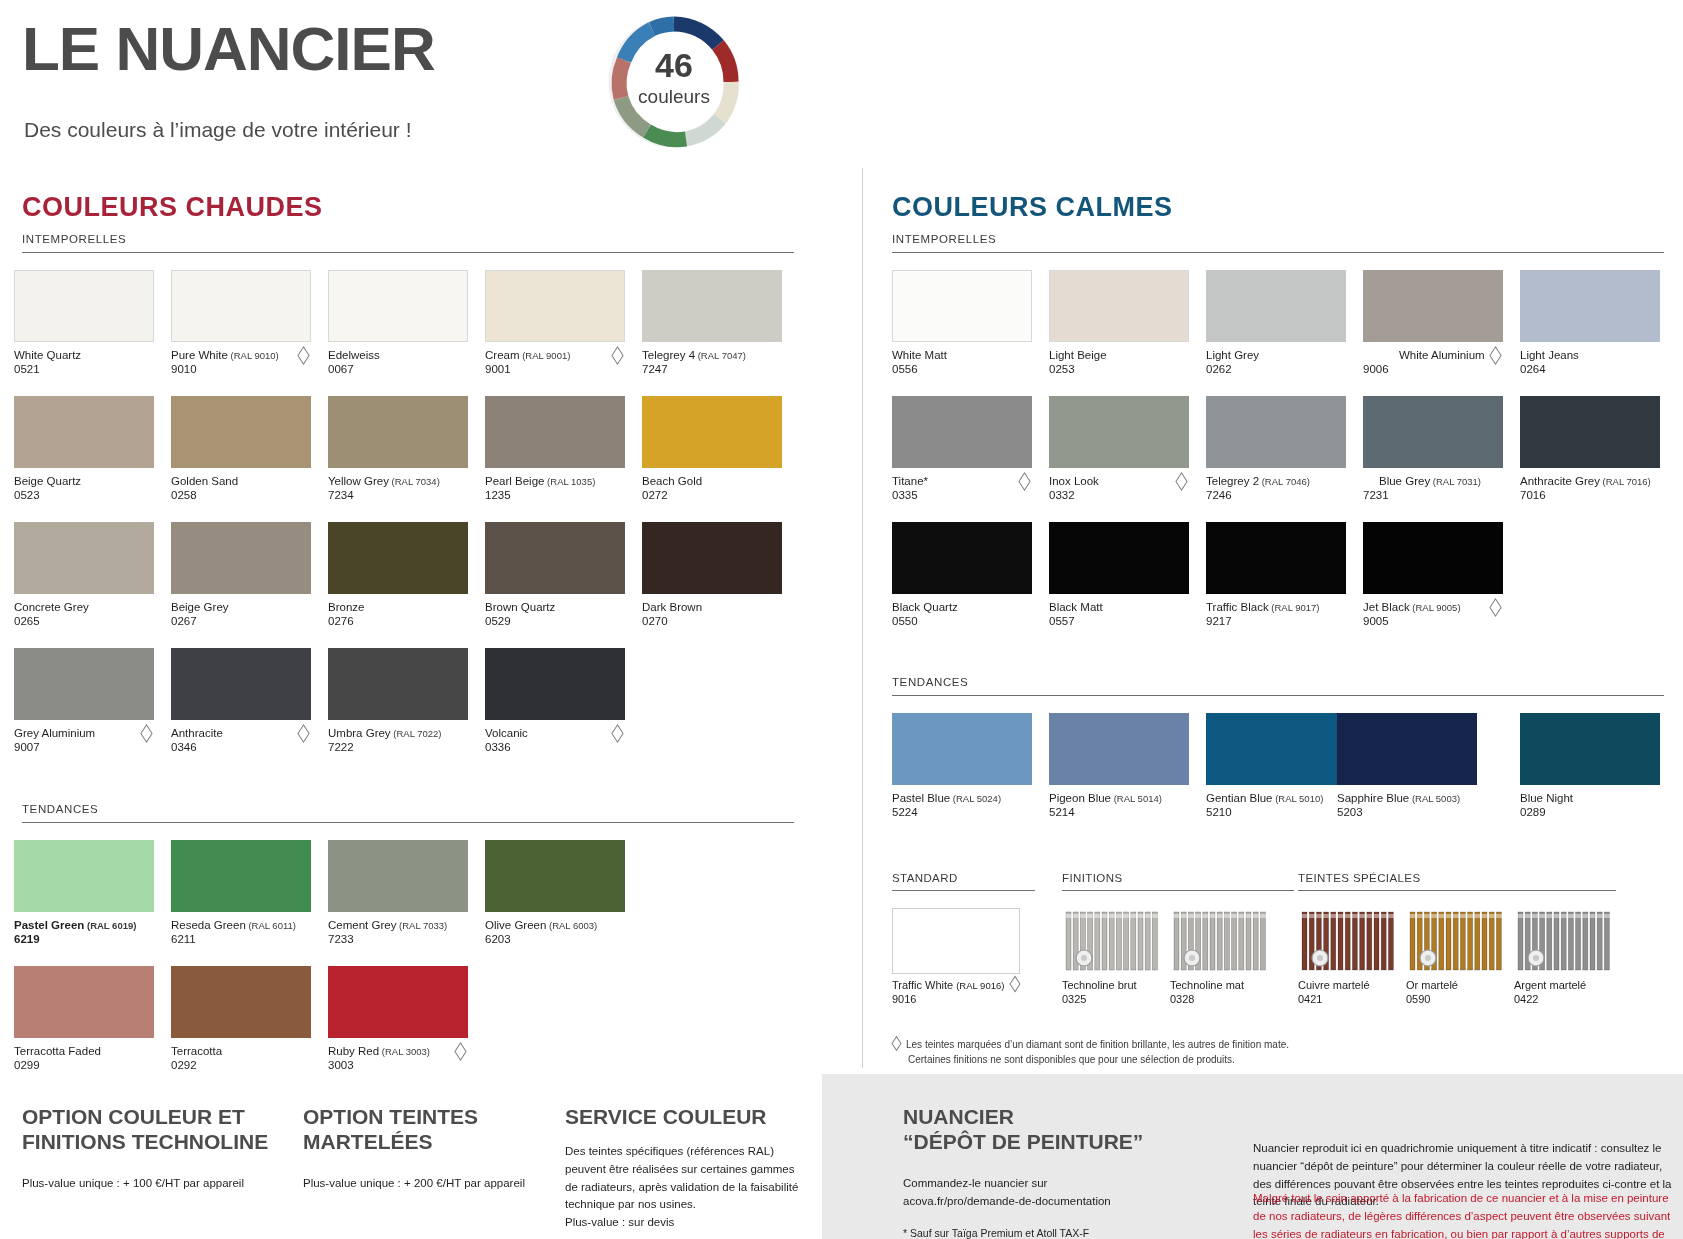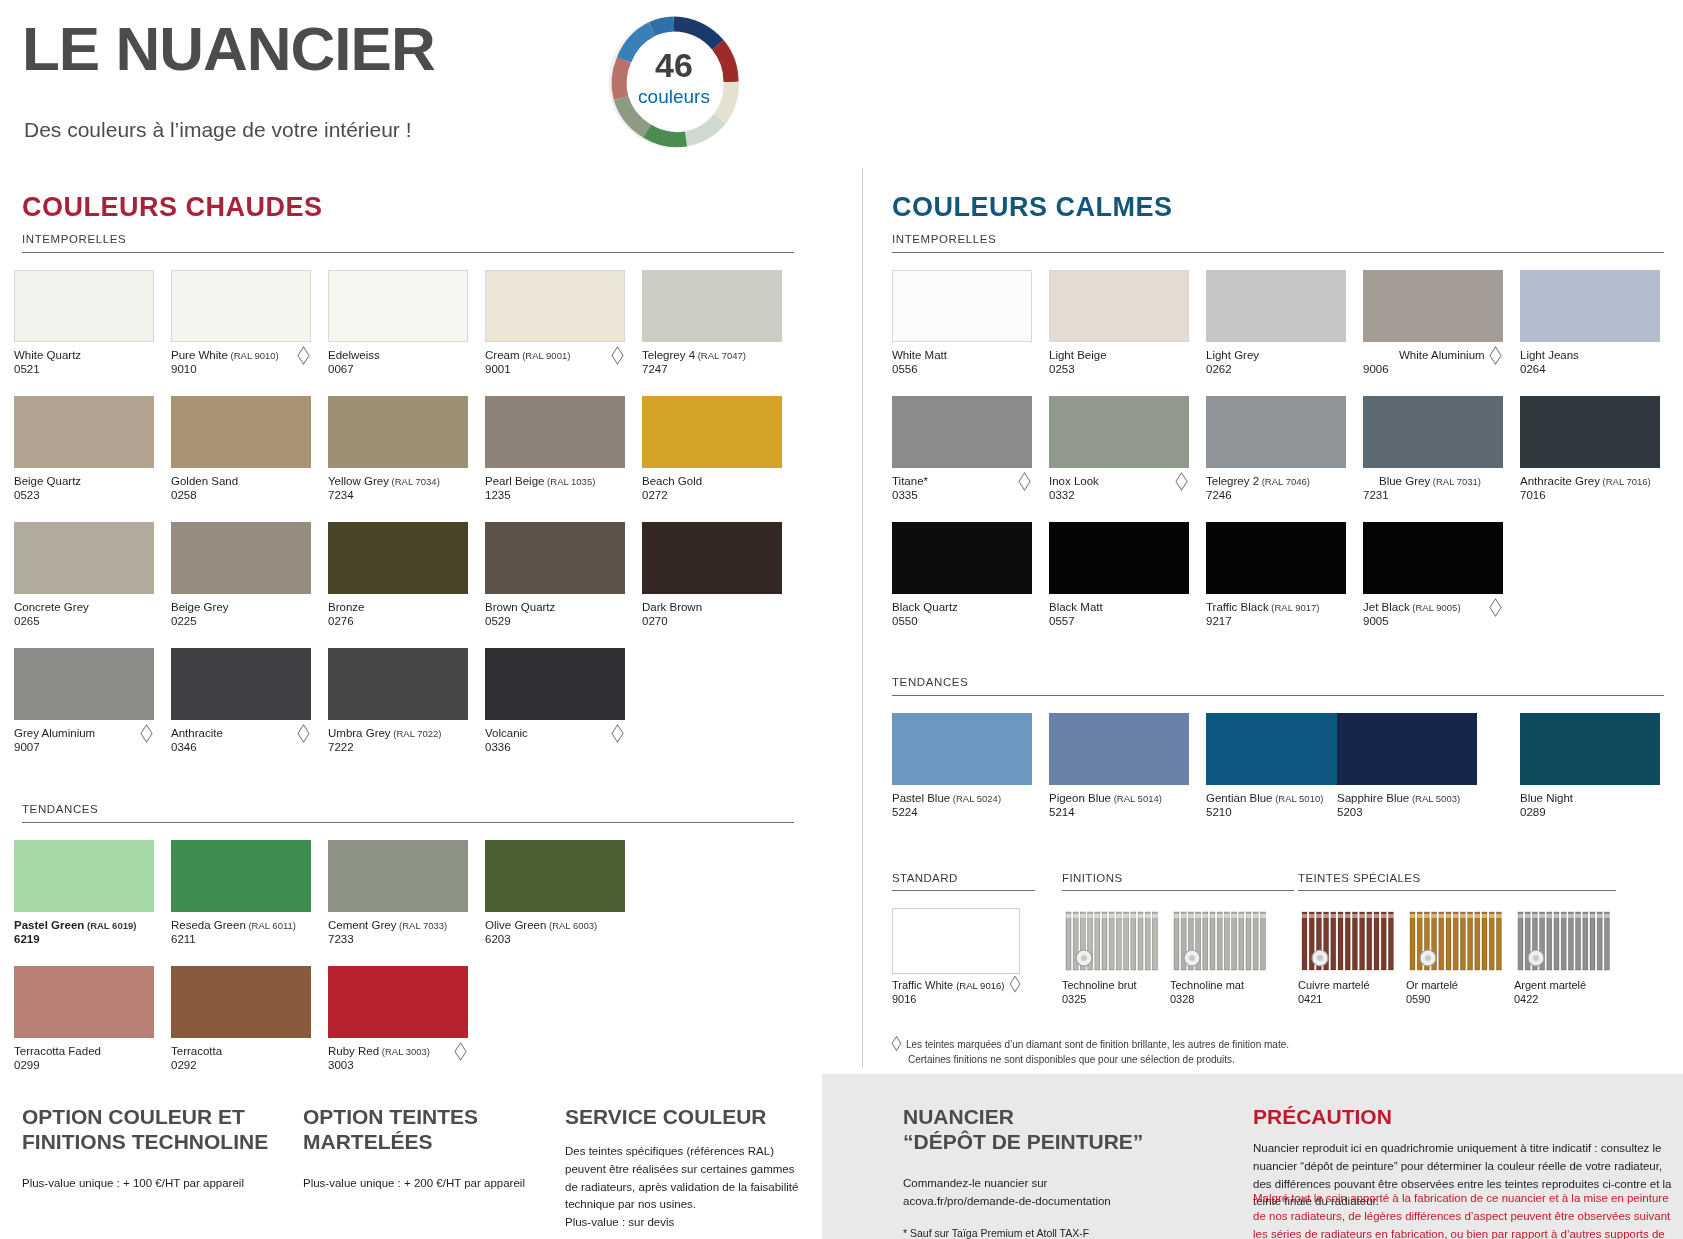--- a/index.html
+++ b/index.html
@@ -26,21 +26,21 @@
     font-size:21px; color:#4c4c4c;
   }
   .badge { position:absolute; left:600px; top:8px; width:148px; height:148px; }
   .badge svg { display:block; }
   .badge-num {
     position:absolute; left:0; top:38px; width:148px; text-align:center;
     font-size:34px; font-weight:bold; color:#404040;
   }
   .badge-word {
     position:absolute; left:0; top:78px; width:148px; text-align:center;
-    font-size:19px; color:#0369a1;
+    font-size:19px; color:#404040;
   }
 
   
   .v-divider { position:absolute; left:862px; top:168px; width:1px; height:900px; background:#cfcfcf; }
 
   
   .col-title { position:absolute; font-size:27px; font-weight:bold; letter-spacing:.5px; }
   .col-title.warm { left:22px; top:192px; color:#a8233a; }
   .col-title.calm { left:892px; top:192px; color:#13567a; }
 
@@ -170,21 +170,21 @@
         <div class="sw-code">0272</div>
       </div>
       <div class="swatch" style="left: 14px; top: 522px;">
         <div class="chip" style="background: rgb(178, 170, 157);"></div>
         <div class="sw-name" style="position: relative;"><span>Concrete Grey</span></div>
         <div class="sw-code">0265</div>
       </div>
       <div class="swatch" style="left: 171px; top: 522px;">
         <div class="chip" style="background: rgb(151, 140, 128);"></div>
         <div class="sw-name" style="position: relative;"><span>Beige Grey</span></div>
-        <div class="sw-code">0225</div>
+        <div class="sw-code">0267</div>
       </div>
       <div class="swatch" style="left: 328px; top: 522px;">
         <div class="chip" style="background: rgb(74, 69, 40);"></div>
         <div class="sw-name" style="position: relative;"><span>Bronze</span></div>
         <div class="sw-code">0276</div>
       </div>
       <div class="swatch" style="left: 485px; top: 522px;">
         <div class="chip" style="background: rgb(93, 82, 73);"></div>
         <div class="sw-name" style="position: relative;"><span>Brown Quartz</span></div>
         <div class="sw-code">0529</div>
@@ -513,17 +513,16 @@
   <div class="bot-title" style="left:565px; top:1105px; width:240px; color:#4c4c4c;">SERVICE COULEUR</div>
   <div class="bot-text" style="left:565px; top:1143px; width:245px; white-space:pre-line;">Des teintes spécifiques (références RAL) peuvent être réalisées sur certaines gammes de radiateurs, après validation de la faisabilité technique par nos usines.
 Plus-value : sur devis</div>
 
   <div class="bot-title" style="left:903px; top:1105px; width:280px; white-space:pre-line; color:#4c4c4c;">NUANCIER
 “DÉPÔT DE PEINTURE”</div>
   <div class="bot-text" style="left:903px; top:1175px; width:290px; white-space:pre-line;">Commandez-le nuancier sur
 acova.fr/pro/demande-de-documentation</div>
   <div class="bot-text" style="left:903px; top:1225px; width:300px; font-size:10.5px;">* Sauf sur Taïga Premium et Atoll TAX-F</div>
 
-  <div class="bot-title" style="left:1253px; top:1105px; width:420px; color:#c2182b;">PRÉCAUTION</div>
   <div class="bot-text" style="left:1253px; top:1140px; width:420px;">Nuancier reproduit ici en quadrichromie uniquement à titre indicatif : consultez le nuancier “dépôt de peinture” pour déterminer la couleur réelle de votre radiateur, des différences pouvant être observées entre les teintes reproduites ci-contre et la teinte finale du radiateur.</div>
   <div class="bot-text red" style="left:1253px; top:1190px; width:420px;">Malgré tout le soin apporté à la fabrication de ce nuancier et à la mise en peinture de nos radiateurs, de légères différences d’aspect peuvent être observées suivant les séries de radiateurs en fabrication,  ou bien par rapport à d’autres supports de références couleurs (céramique, papier, métal...).</div>
 
 </div>
 
 </body></html>

